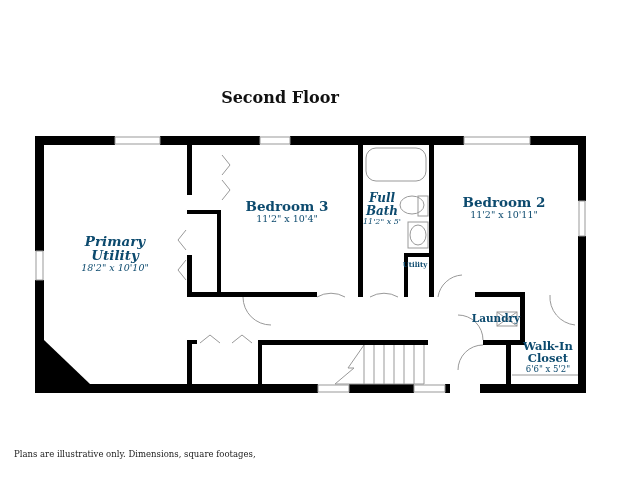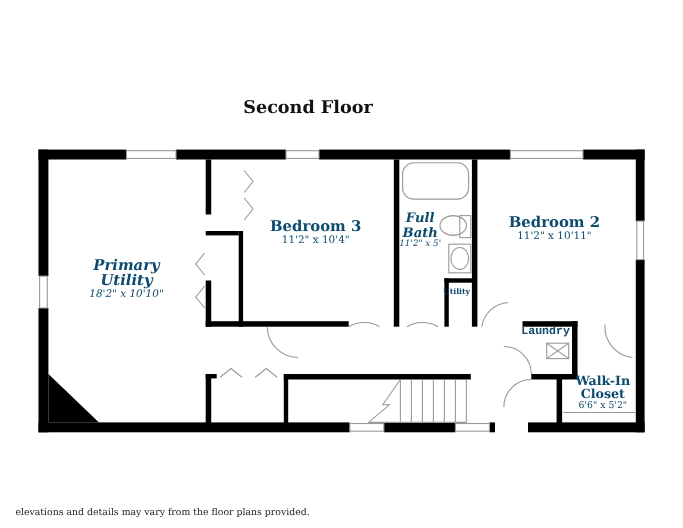--- a/index.html
+++ b/index.html
@@ -121,26 +121,25 @@
 
 <div class="lbl" style="left:449px;top:195px;width:110px;font-size:13.5px;">
   <span>Bedroom 2</span>
   <span class="dim">11'2" x 10'11"</span>
 </div>
 
 <div class="lbl" style="left:402px;top:261px;width:26px;font-size:7px;">
   <span>Utility</span>
 </div>
 
-<div class="lbl" style="left:470px;top:297px;width:52px;font-size:10.5px;font-family:Liberation Mono, monospace;">
+<div class="lbl" style="left:470px;top:313px;width:52px;font-size:10.5px;">
   <span>Laundry</span>
 </div>
 
 <div class="lbl" style="left:518px;top:340px;width:60px;font-size:11.5px;">
   <span>Walk-In</span><br>
   <span>Closet</span>
   <span class="dim" style="font-size:8.5px;">6'6" x 5'2"</span>
 </div>
 
 <div class="note">
-  <br>
-  <span>elevations and details may vary from the floor plans provided.</span>
+  <span>Plans are illustrative only. Dimensions, square footages,</span><br>
 </div>
 
 </body></html>

